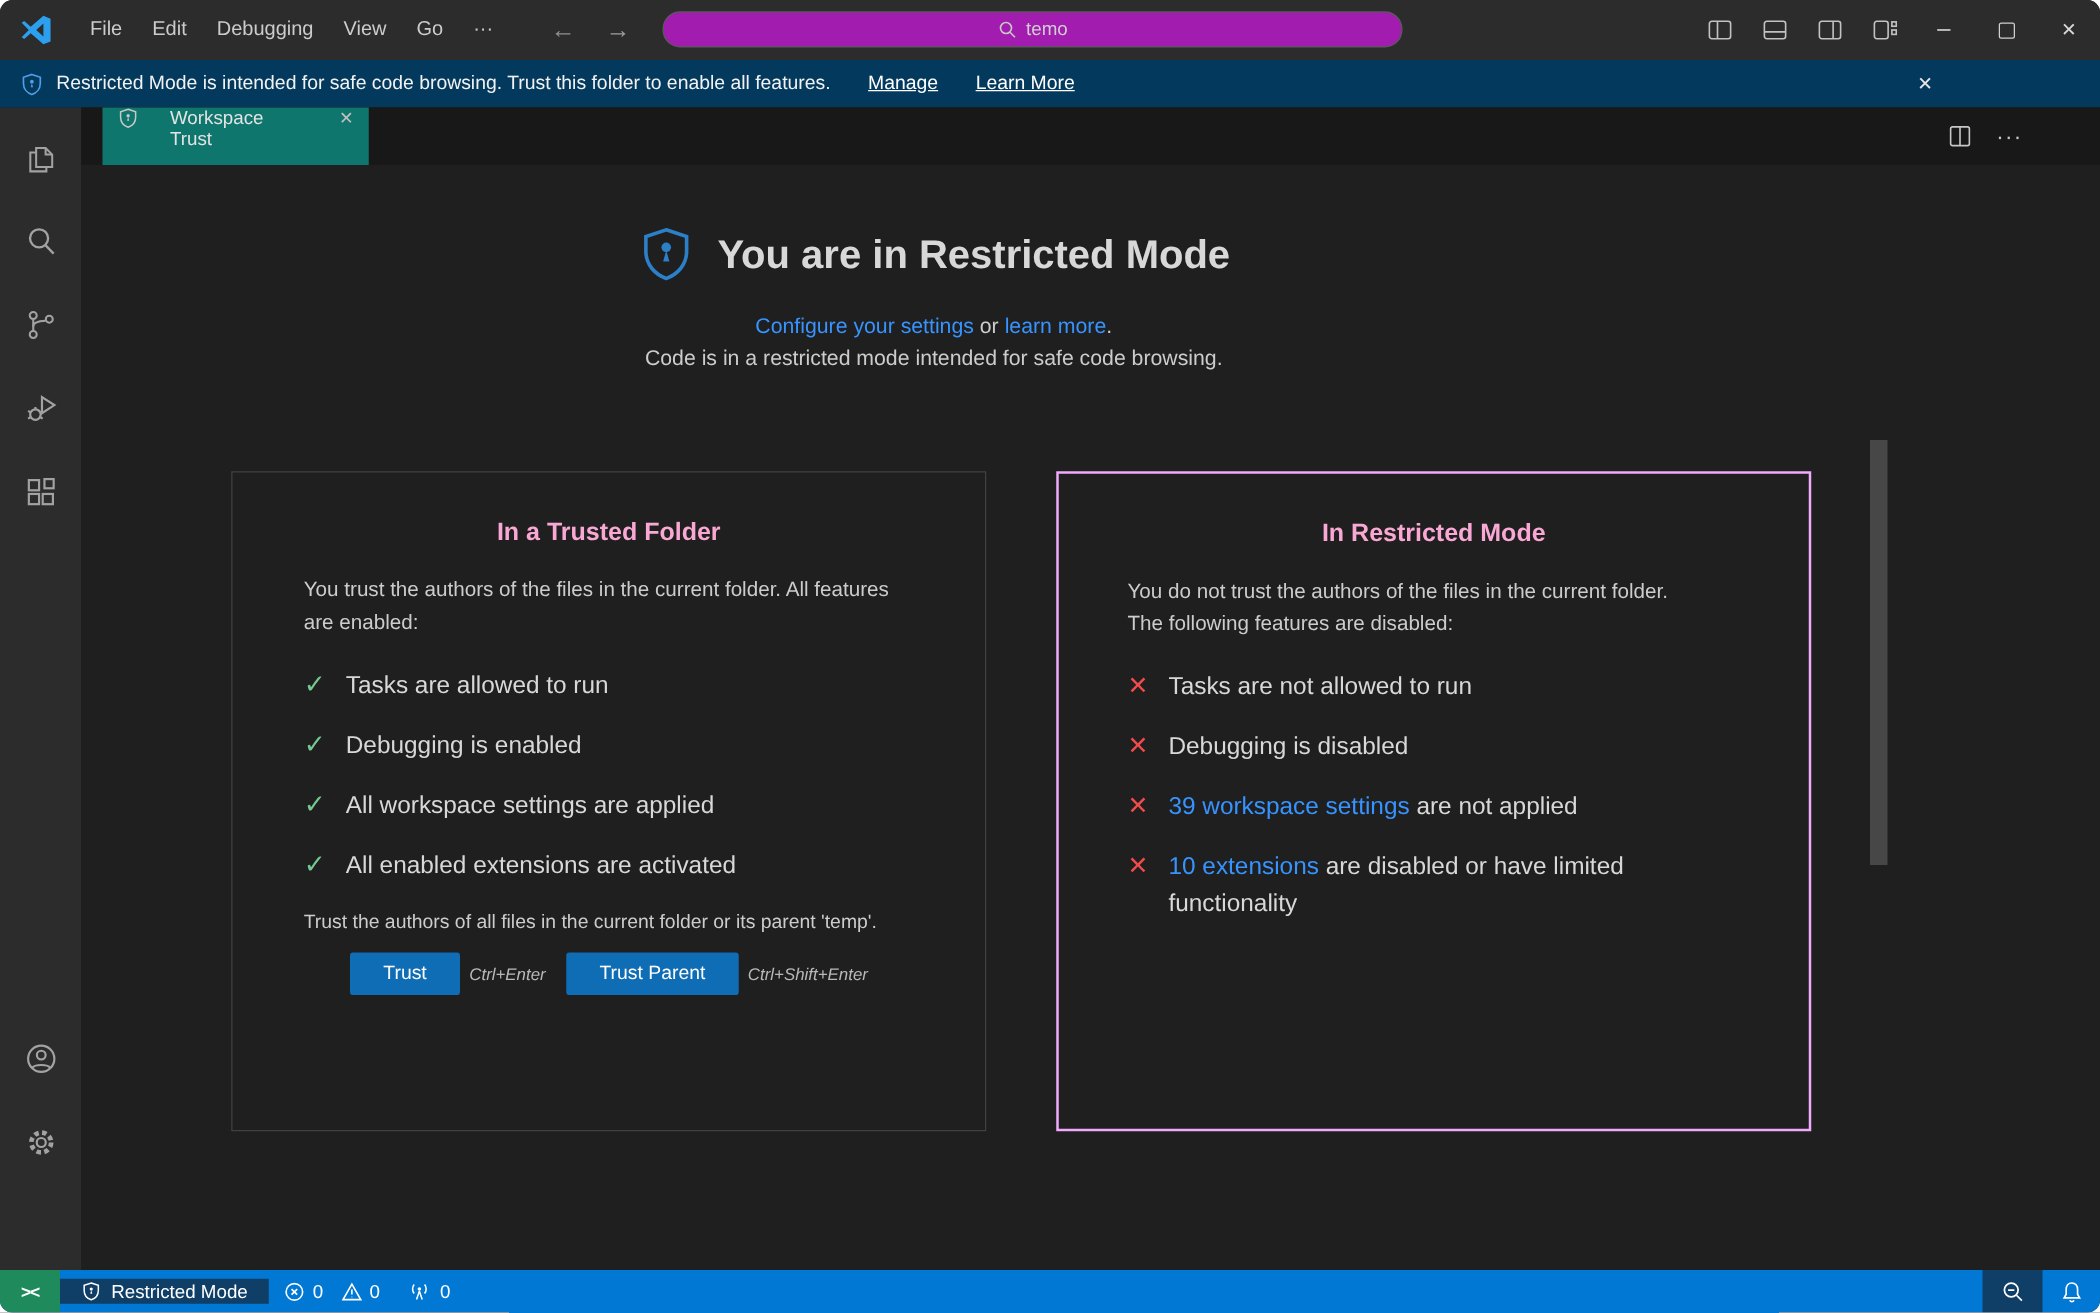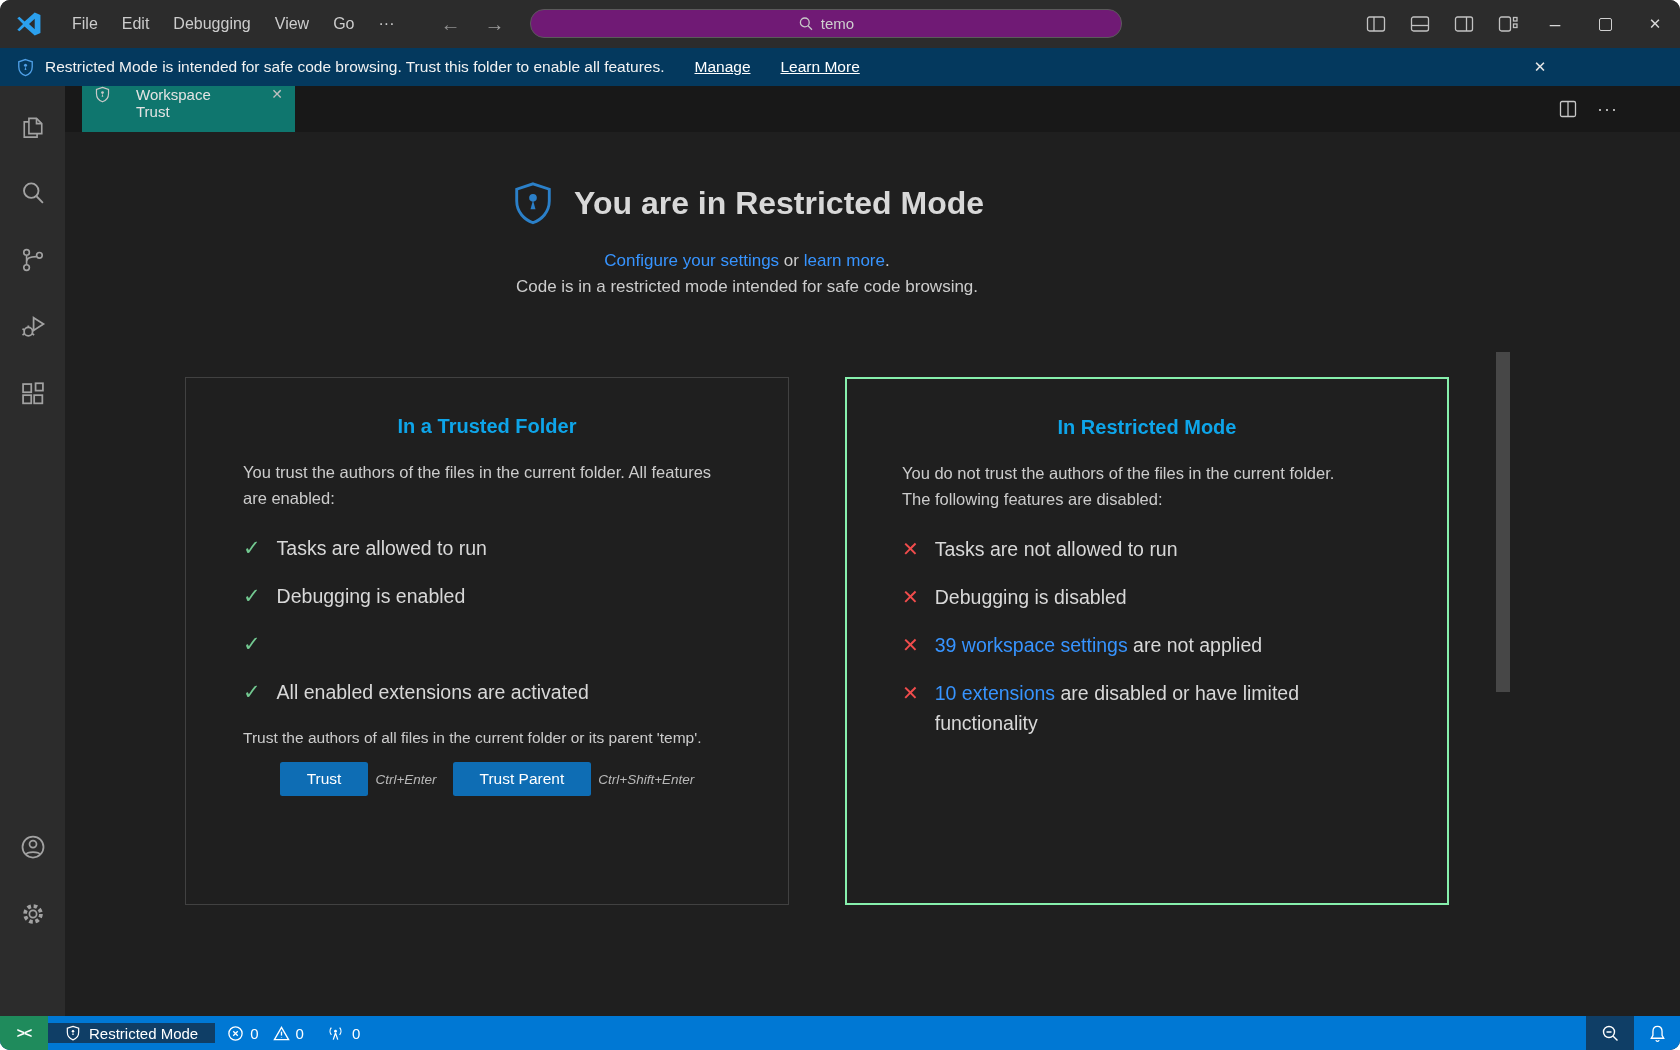--- a/index.html
+++ b/index.html
@@ -5,21 +5,21 @@
   html,body{margin:0;padding:0;background:#ffffff;}
   .window{width:1680px;height:1050px;position:relative;background:#1f1f1f;overflow:hidden;border-radius:10px;font-family:"Liberation Sans",sans-serif;color:#cccccc;}
 
   
   .titlebar{height:48px;background:#2c2c2c;display:flex;align-items:center;position:relative;}
   .logo{margin-left:16px;display:flex;align-items:center;}
   .menus{display:flex;margin-left:18px;}
   .menu{padding:0 12px;font-size:16px;color:#cccccc;line-height:48px;cursor:default;}
   .navarrow{font-size:20px;color:#8f8f8f;margin-left:34px;}
   .navarrow.fwd{margin-left:24px;color:#9d9d9d;}
-  .searchbox{position:absolute;left:530px;top:9px;width:592px;height:29px;background:#701a75;border:1px solid #5a5a5a;border-radius:14px;display:flex;align-items:center;justify-content:center;gap:7px;box-sizing:border-box;}
+  .searchbox{position:absolute;left:530px;top:9px;width:592px;height:29px;background:#a21caf;border:1px solid #5a5a5a;border-radius:14px;display:flex;align-items:center;justify-content:center;gap:7px;box-sizing:border-box;}
   .stext{font-size:15px;color:#cfcfcf;}
   .tb-right{position:absolute;right:0;top:0;height:48px;display:flex;align-items:center;}
   .tb-icon{width:44px;display:flex;justify-content:center;align-items:center;color:#c2c2c2;height:48px;}
   .wc{width:50px;height:48px;display:flex;align-items:center;justify-content:center;color:#d8d8d8;font-size:15px;}
   .wc.min{font-size:19px;}
   .max-box{width:11px;height:11px;border:1.2px solid #d0d0d0;border-radius:2px;display:inline-block;}
 
   
   .banner{height:38px;background:#04395e;display:flex;align-items:center;position:relative;font-size:15.5px;color:#f2f2f2;}
   .banner-shield{margin-left:16px;color:#4f9fe6;display:flex;}
@@ -47,22 +47,22 @@
   .content{position:absolute;left:0;top:46px;right:0;bottom:0;}
   .inner{position:absolute;left:120px;top:0;width:1124px;height:100%;}
   .trust-head{margin-top:48px;display:flex;align-items:center;justify-content:center;gap:18px;}
   .trust-head h1{font-size:32px;font-weight:700;color:#d8d8d8;margin:0;}
   .head-shield{color:#2b80c9;display:flex;}
   .trust-sub{margin-top:22px;text-align:center;font-size:17px;line-height:26px;color:#cccccc;}
   .trust-sub a{color:#3794ff;text-decoration:none;cursor:pointer;}
 
   .card{position:absolute;top:245px;box-sizing:border-box;background:#1f1f1f;}
   .card-trusted{left:0;width:604px;height:528px;border:1px solid #414141;padding:0 57px;}
-  .card-restricted{left:660px;width:604px;height:528px;border:2px solid #86efac;padding:0 55px;}
-  .card h2{margin:37px 0 16px;text-align:center;font-size:20px;font-weight:700;color:#0ea5e9;}
+  .card-restricted{left:660px;width:604px;height:528px;border:2px solid #f0abfc;padding:0 55px;}
+  .card h2{margin:37px 0 16px;text-align:center;font-size:20px;font-weight:700;color:#f9a8d4;}
   .card-desc{margin:21px 0 0;font-size:16.5px;line-height:26px;color:#cccccc;}
   .t-list,.r-list{list-style:none;margin:22px 0 0;padding:0;}
   .t-list li,.r-list li{display:flex;gap:16px;font-size:19.5px;color:#d8d8d8;margin-bottom:18px;align-items:flex-start;line-height:30px;}
   .check{color:#73c991;font-size:21px;line-height:30px;}
   .cross{color:#f14c4c;font-size:20px;line-height:30px;}
   .li-link{color:#3794ff;cursor:pointer;}
   .li-link:empty{display:none;}
   .card-foot{margin:12px 0 0;font-size:15.5px;line-height:25px;color:#cccccc;}
   .btn-row{display:flex;justify-content:center;gap:16px;margin-top:12px;}
   .btn-col{display:flex;flex-direction:row;align-items:center;gap:7px;}
@@ -269,20 +269,21 @@
               <li>
                   <span class="check">✓</span>
                   <span>Tasks are allowed to run</span>
                 </li>
               <li>
                   <span class="check">✓</span>
                   <span>Debugging is enabled</span>
                 </li>
               <li>
                   <span class="check">✓</span>
+                  <span>All workspace settings are applied</span>
                 </li>
               <li>
                   <span class="check">✓</span>
                   <span>All enabled extensions are activated</span>
                 </li>
             </ul>
             <p class="card-foot">Trust the authors of all files in the current folder or its parent 'temp'.</p>
             <div class="btn-row">
               <div class="btn-col">
                 <button class="vs-btn">Trust</button>

